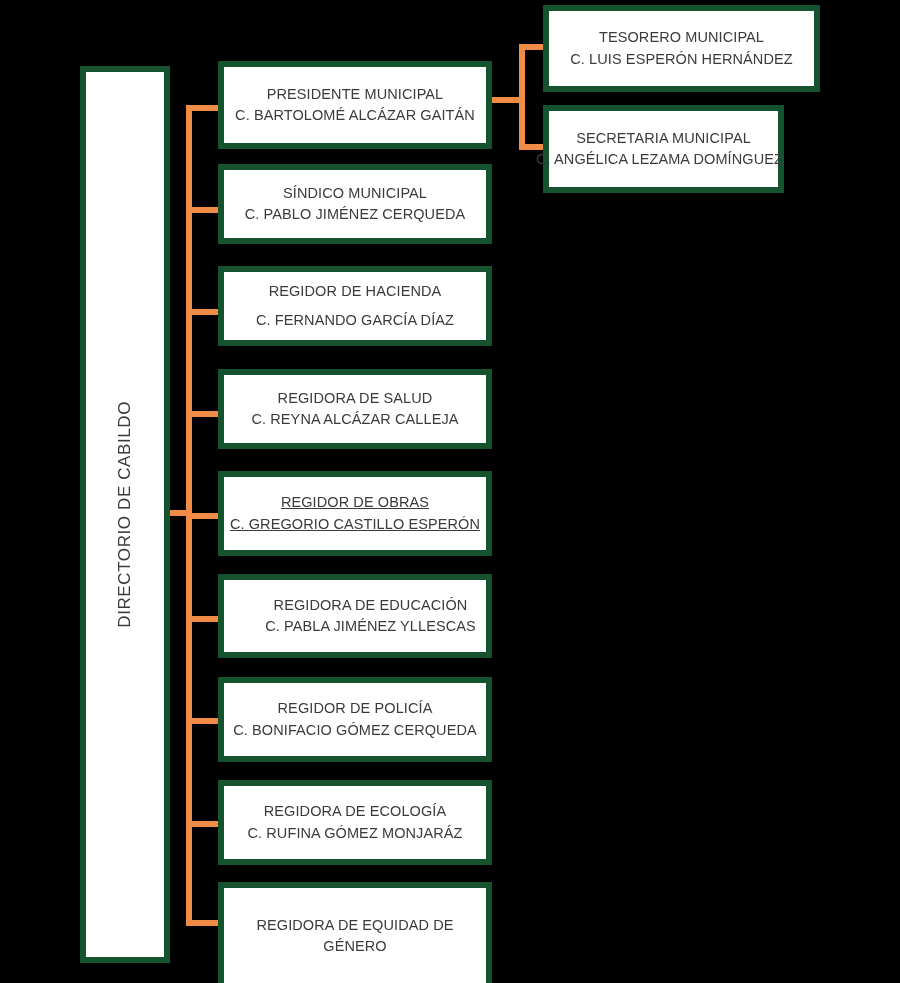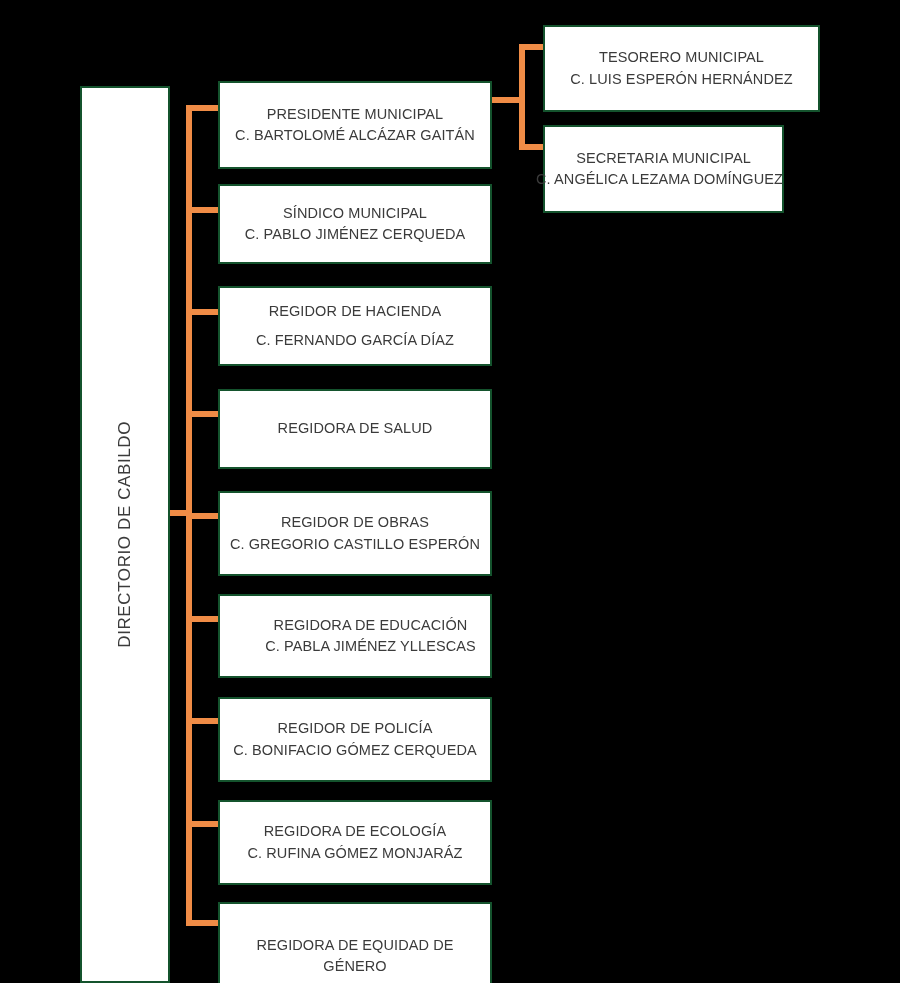--- a/index.html
+++ b/index.html
@@ -15,31 +15,30 @@
     background: #000000;
     overflow: hidden;
     font-family: "Liberation Sans", sans-serif;
   }
 
   
   .node {
     position: absolute;
     box-sizing: border-box;
     background: #ffffff;
-    border: 2px solid #14532d;
+    border: 6px solid #14532d;
     display: flex;
     flex-direction: column;
     align-items: center;
     justify-content: center;
     text-align: center;
     color: #3b3b3b;
     font-size: 14.5px;
     line-height: 1.45;
     letter-spacing: 0.1px;
-    margin-top: 20px;
   }
   .node .ln { display: block; white-space: nowrap; }
   .node.wrap .ln { white-space: normal; }
 
   
   .node-root {
     left: 80px;
     top: 66px;
     width: 90px;
     height: 897px;
@@ -105,23 +104,24 @@
     <span class="ln">C. PABLO JIMÉNEZ CERQUEDA</span>
   </div>
 
   <div class="node" style="left:218px; top:266px; width:274px; height:80px;gap:8px;">
     <span class="ln">REGIDOR DE HACIENDA</span>
     <span class="ln">C. FERNANDO GARCÍA DÍAZ</span>
   </div>
 
   <div class="node" style="left:218px; top:369px; width:274px; height:80px;">
     <span class="ln">REGIDORA DE SALUD</span>
+    <span class="ln">C. REYNA ALCÁZAR CALLEJA</span>
   </div>
 
-  <div class="node" style="left:218px; top:471px; width:274px; height:85px;">
+  <div class="node" style="left:218px; top:471px; width:274px; height:85px;text-decoration:underline;">
     <span class="ln">REGIDOR DE OBRAS</span>
     <span class="ln">C. GREGORIO CASTILLO ESPERÓN</span>
   </div>
 
   <div class="node" style="left:218px; top:574px; width:274px; height:84px;padding-left:31px;">
     <span class="ln">REGIDORA DE EDUCACIÓN</span>
     <span class="ln">C. PABLA JIMÉNEZ YLLESCAS</span>
   </div>
 
   <div class="node" style="left:218px; top:677px; width:274px; height:85px;">

